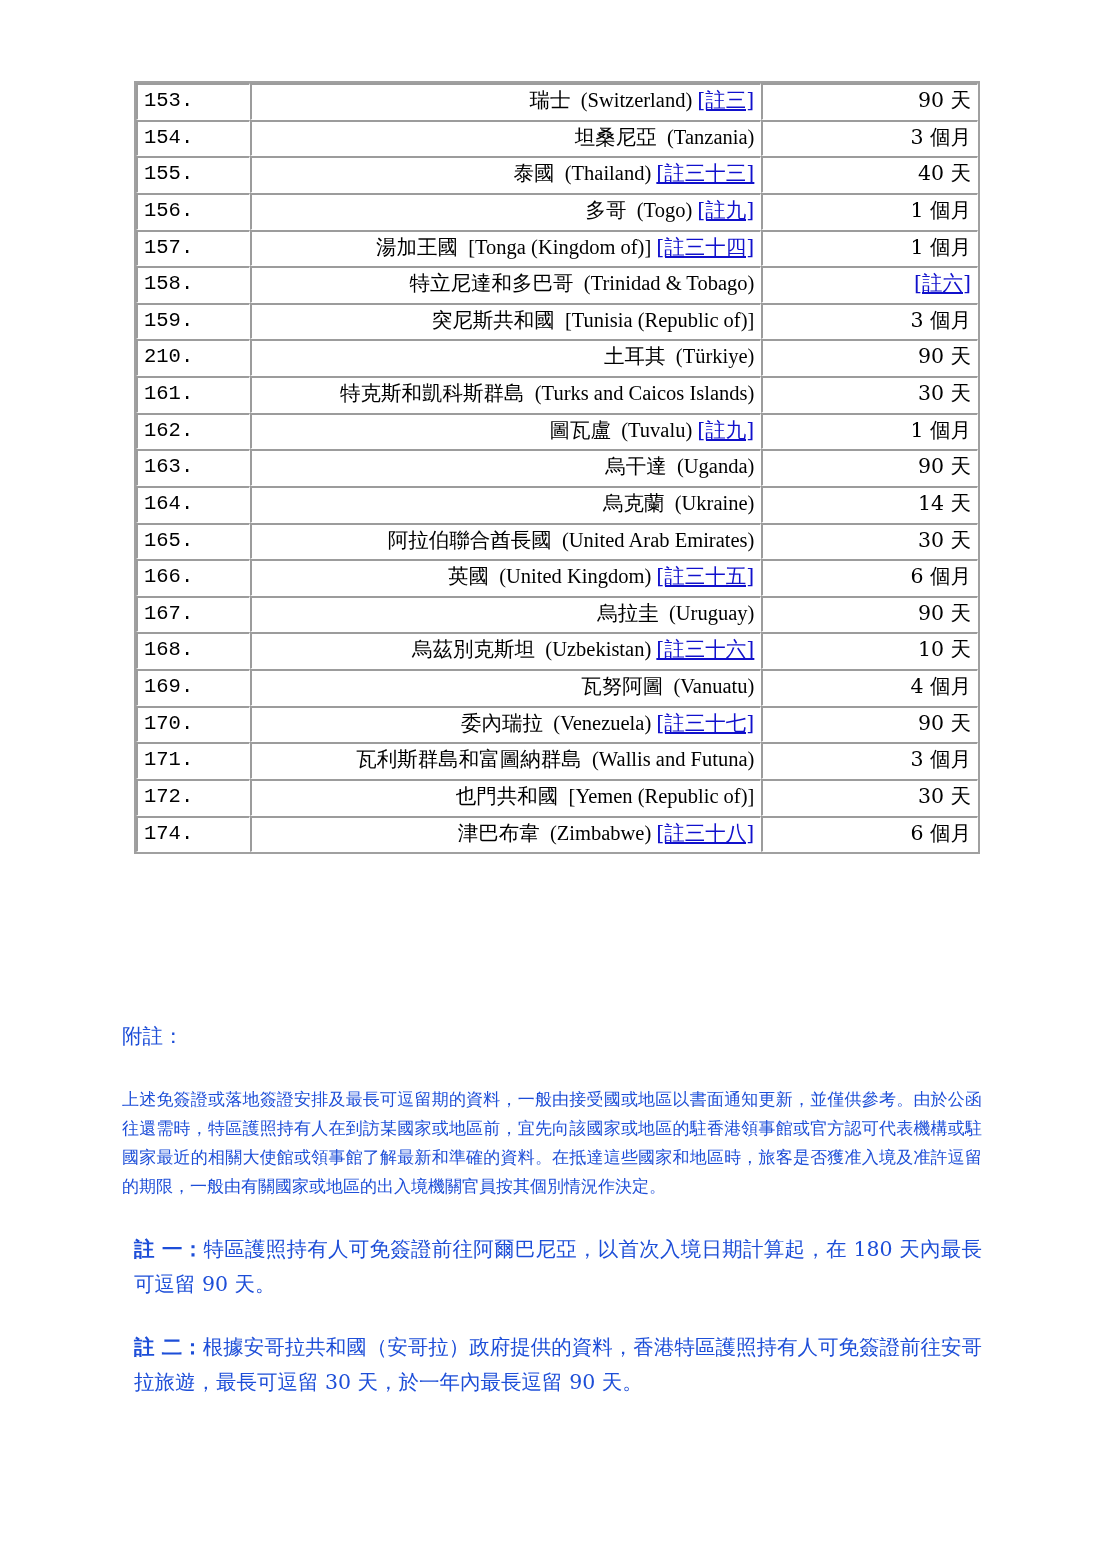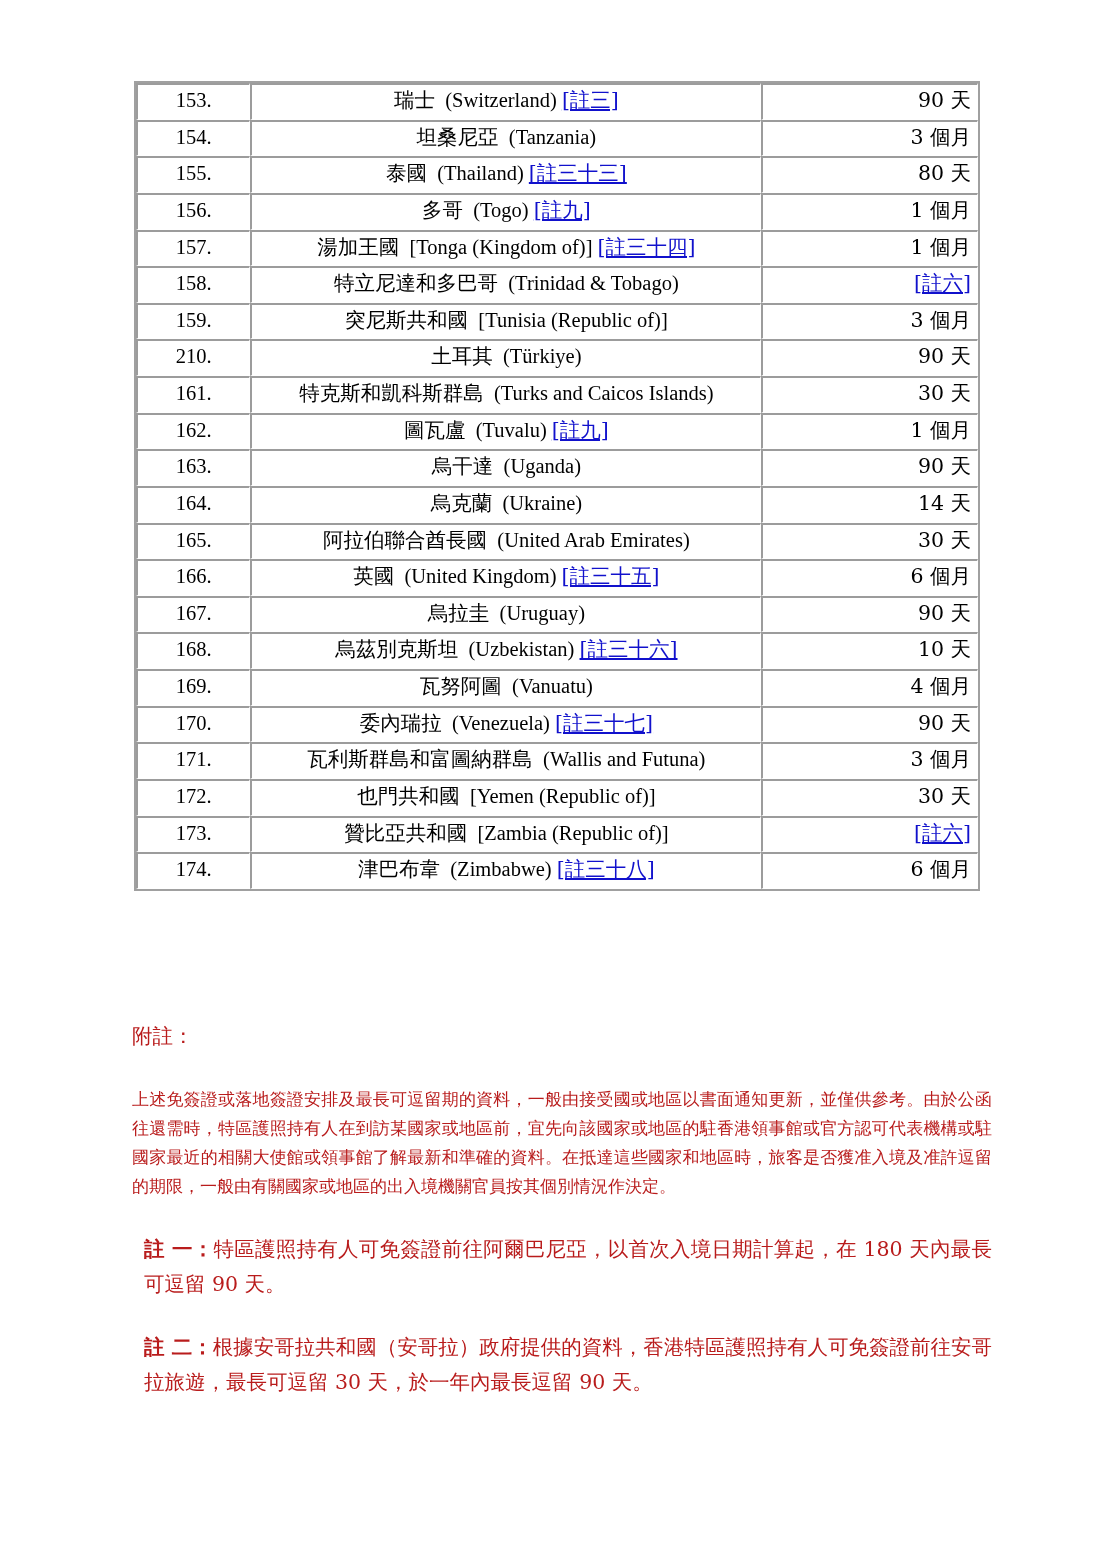--- a/index.html
+++ b/index.html
@@ -43,26 +43,25 @@
     border-top: 2px solid #9c9c9c;
     padding: 3px 6px 5px 6px;
     font-size: 20.5px;
     line-height: 1.25;
     vertical-align: middle;
     height: 33px;
     box-sizing: border-box;
   }
   .col-num {
     width: 112px;
-    text-align: center;
-    font-family: Liberation Serif, serif;
+    font-family: Liberation Mono, monospace;
   }
   .col-name {
     width: 500px;
-    text-align: center;
+    text-align: right;
     white-space: nowrap;
     margin-left: 17px;
   }
   .col-dur {
     width: 212px;
     text-align: right;
     white-space: nowrap;
   }
   .cn {
     font-family: "DejaVu Serif", "Liberation Serif", serif;
@@ -74,26 +73,26 @@
   a.note-link, .note-link {
     color: #1111cc;
     text-decoration: underline;
     font-family: "DejaVu Serif", "Liberation Serif", serif;
     cursor: pointer;
   }
 
   
   .notes {
     position: absolute;
-    left: 132px;
+    left: 122px;
     top: 1022px;
     width: 860px;
     font-family: "DejaVu Serif", "Liberation Serif", serif;
     font-size: 20px;
-    color: #b91c1c;
+    color: #1d4ed8;
   }
   .notes-heading {
     font-size: 20.5px;
     margin: 0 0 34px 0;
     line-height: 1.4;
   }
   .notes-para {
     margin: 0 0 30px 0;
     line-height: 1.72;
     text-align: justify;
@@ -124,21 +123,21 @@
           <td class="col-dur"><span class="cn">90 天</span></td>
         </tr>
         <tr>
           <td class="col-num">154.</td>
           <td class="col-name"><span class="cn">坦桑尼亞</span> <span class="en">(Tanzania)</span></td>
           <td class="col-dur"><span class="cn">3 個月</span></td>
         </tr>
         <tr>
           <td class="col-num">155.</td>
           <td class="col-name"><span class="cn">泰國</span> <span class="en">(Thailand)</span> <span class="note-link">[註三十三]</span></td>
-          <td class="col-dur"><span class="cn">80 天</span></td>
+          <td class="col-dur"><span class="cn">40 天</span></td>
         </tr>
         <tr>
           <td class="col-num">156.</td>
           <td class="col-name"><span class="cn">多哥</span> <span class="en">(Togo)</span> <span class="note-link">[註九]</span></td>
           <td class="col-dur"><span class="cn">1 個月</span></td>
         </tr>
         <tr>
           <td class="col-num">157.</td>
           <td class="col-name"><span class="cn">湯加王國</span> <span class="en">[Tonga (Kingdom of)]</span> <span class="note-link">[註三十四]</span></td>
           <td class="col-dur"><span class="cn">1 個月</span></td>
@@ -210,25 +209,20 @@
         </tr>
         <tr>
           <td class="col-num">171.</td>
           <td class="col-name"><span class="cn">瓦利斯群島和富圖納群島</span> <span class="en">(Wallis and Futuna)</span></td>
           <td class="col-dur"><span class="cn">3 個月</span></td>
         </tr>
         <tr>
           <td class="col-num">172.</td>
           <td class="col-name"><span class="cn">也門共和國</span> <span class="en">[Yemen (Republic of)]</span></td>
           <td class="col-dur"><span class="cn">30 天</span></td>
-        </tr>
-        <tr>
-          <td class="col-num">173.</td>
-          <td class="col-name"><span class="cn">贊比亞共和國</span> <span class="en">[Zambia (Republic of)]</span></td>
-          <td class="col-dur"><span class="note-link">[註六]</span></td>
         </tr>
         <tr>
           <td class="col-num">174.</td>
           <td class="col-name"><span class="cn">津巴布韋</span> <span class="en">(Zimbabwe)</span> <span class="note-link">[註三十八]</span></td>
           <td class="col-dur"><span class="cn">6 個月</span></td>
         </tr>
       </tbody>
   </table>
 
   <div class="notes">

